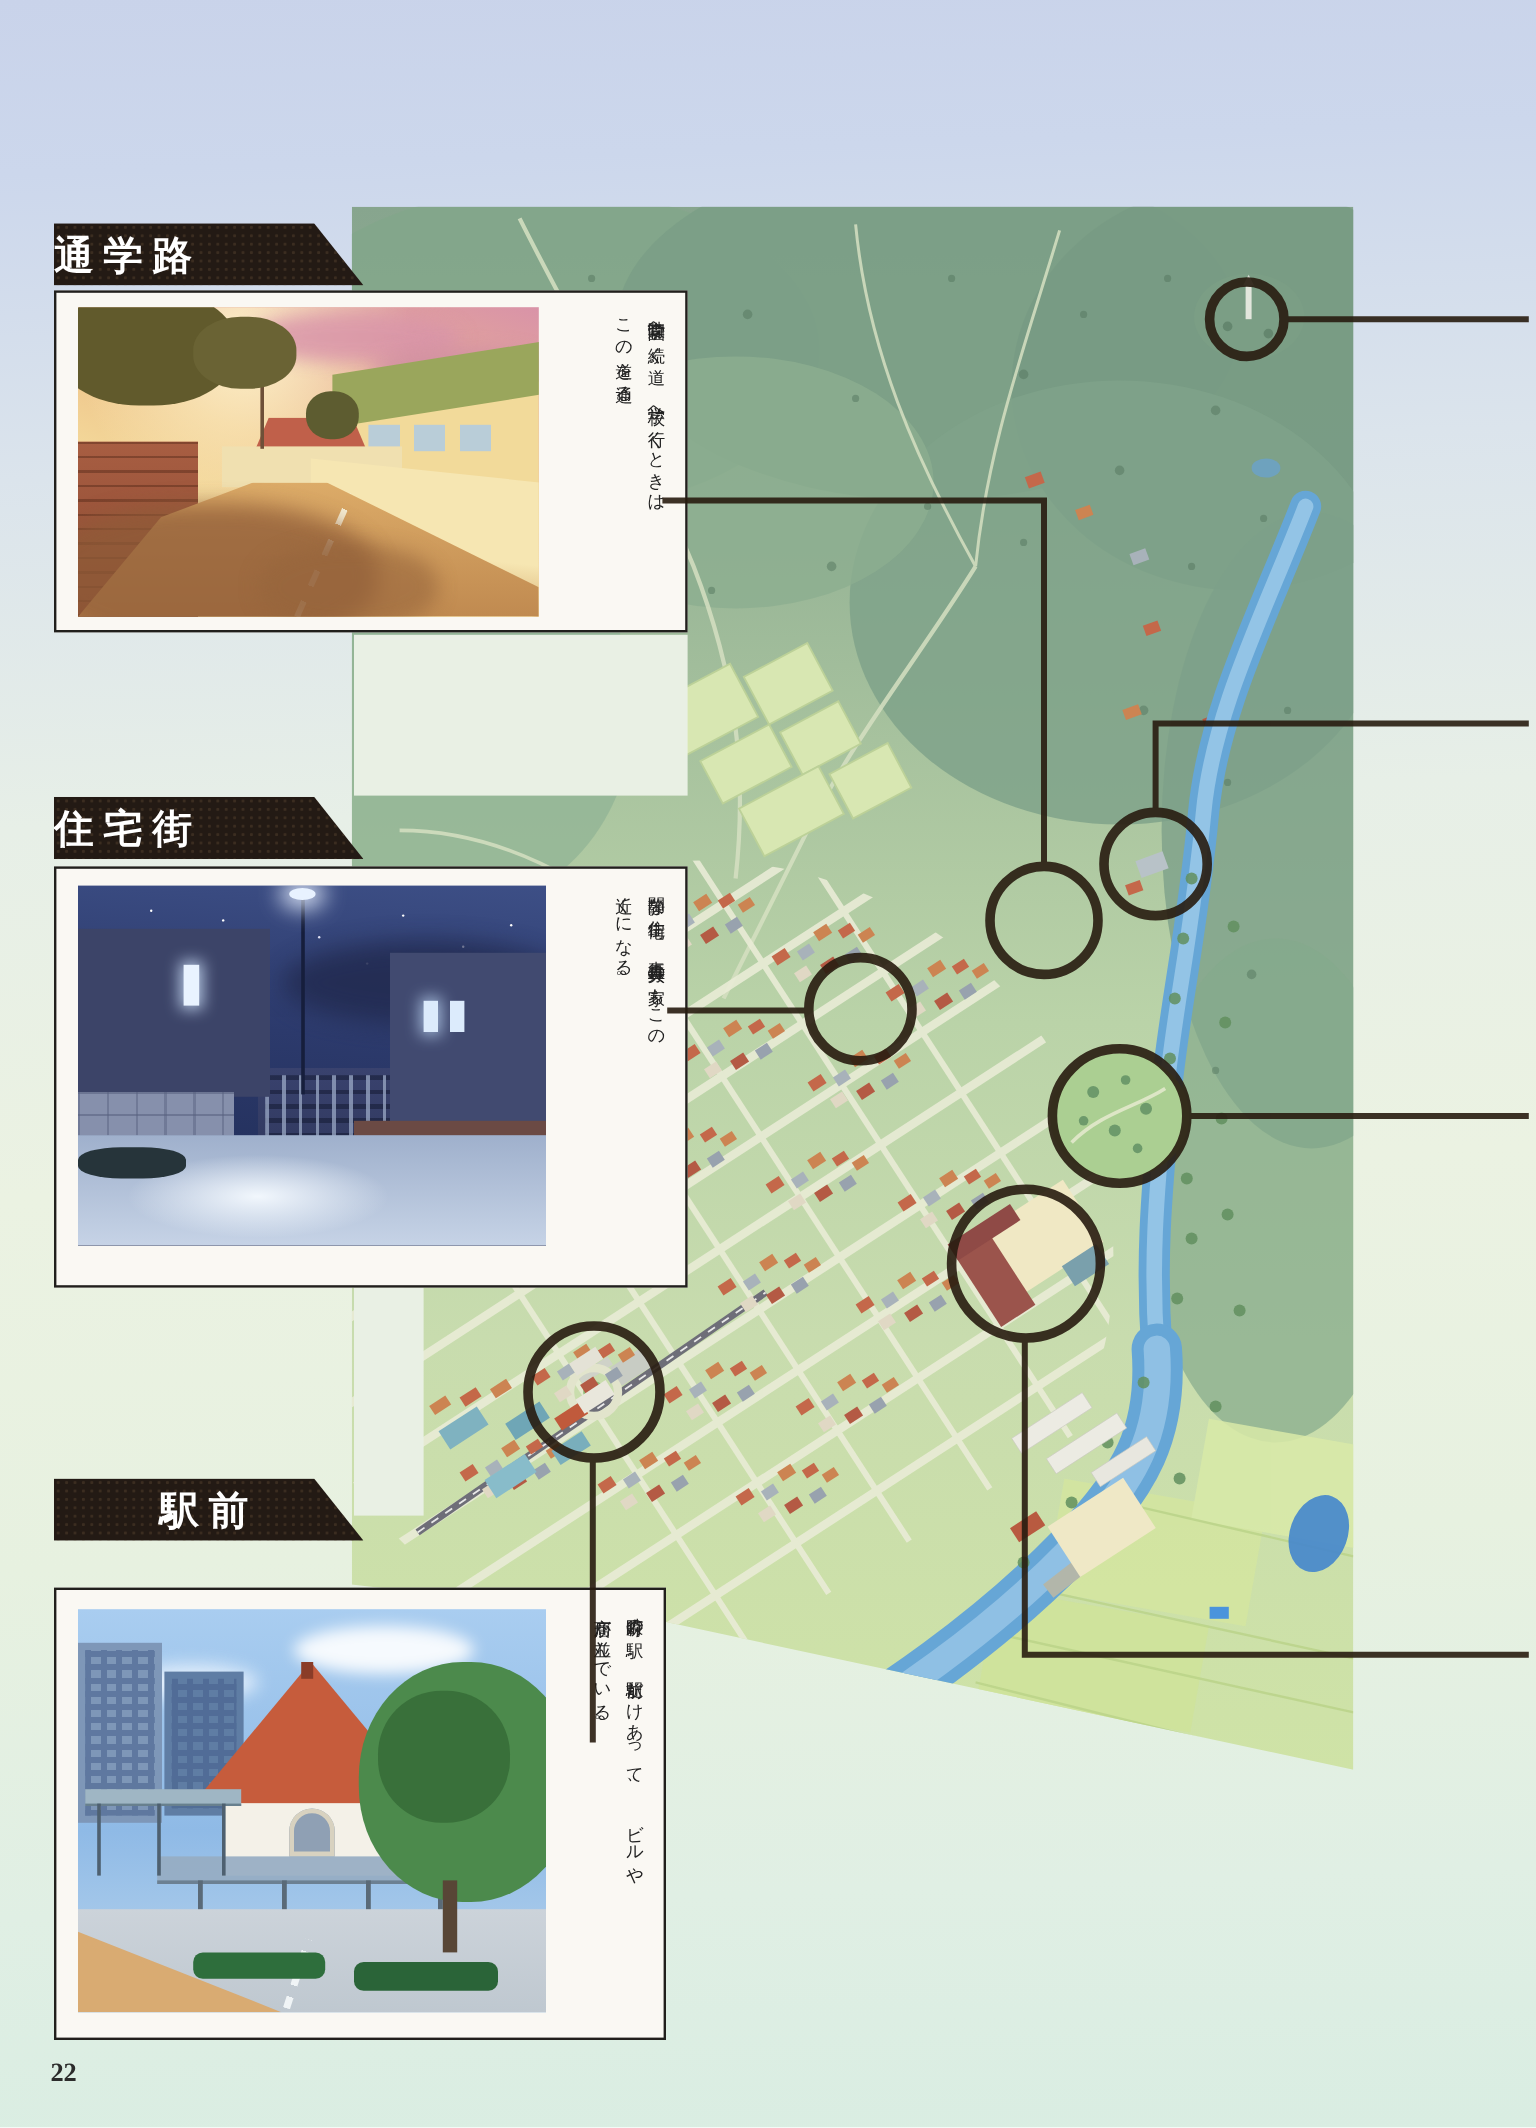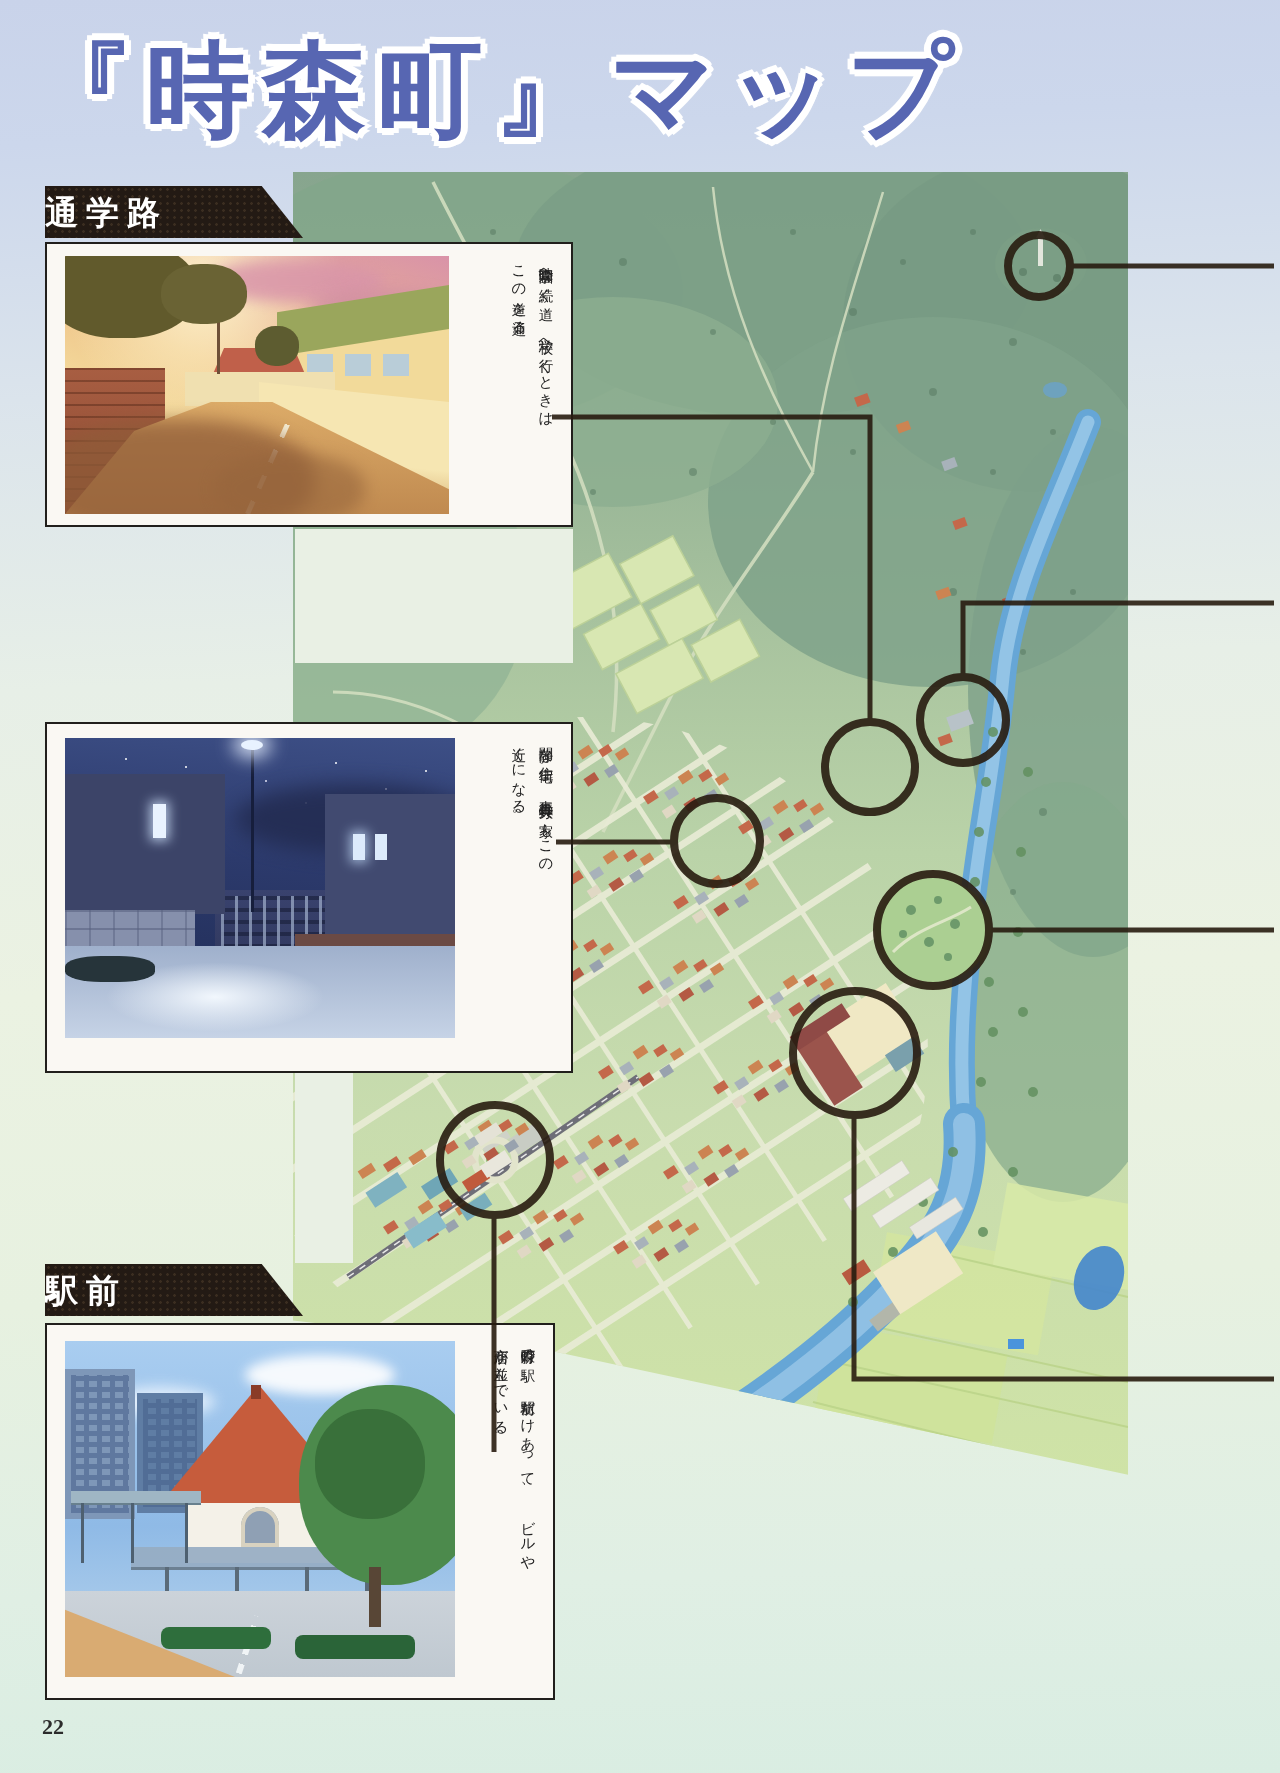--- a/index.html
+++ b/index.html
@@ -27,21 +27,21 @@
   
   .banner{
     position:absolute; left:45px; width:258px; height:52px; z-index:12;
     background:#231a14;
     background-image:radial-gradient(rgba(96,74,52,.4) 1px,transparent 1.6px);
     background-size:7px 7px;
     clip-path:polygon(0 0,84% 0,100% 100%,0 100%);
     color:#fff; font-size:33px; font-weight:700; letter-spacing:8px;
     line-height:53px; box-sizing:border-box; white-space:nowrap;
   }
-  .banner-1{top:186px;} .banner-2{top:664px;} .banner-3{top:1264px;}
+  .banner-1{top:186px;} .banner-2{top:664px;} .banner-3{top:1232px;text-align:center;}
   .panel{
     position:absolute; left:45px; background:#faf8f3;
     border:2px solid #211f1c; box-sizing:border-box; z-index:10;
   }
   .panel-1{top:242px; width:528px; height:285px;}
   .panel-2{top:722px; width:528px; height:351px;}
   .panel-3{top:1323px; width:510px; height:377px;}
   .caption{
     position:absolute; top:12px; right:12px; height:calc(100% - 24px);
     writing-mode:vertical-rl; text-orientation:mixed; white-space:pre-line;
@@ -379,21 +379,20 @@
       <circle cx="730" cy="100" r="4" fill="#55775f" opacity=".6"></circle>
         <circle cx="764" cy="106" r="4" fill="#55775f" opacity=".6"></circle>
       <rect x="745" y="66" width="5" height="28" fill="#e2e6dc"></rect>
       <polygon points="743,66 752,66 747.5,57" fill="#d6dcd2"></polygon>
     </svg>
   </div>
 
   <div class="bg-patch patch-a"></div>
   <div class="bg-patch patch-b"></div>
 
-  <div class="page-title">『時森町』マップ</div>
 
   <div class="banner banner-1">通学路</div>
   <div class="panel panel-1">
     <div class="photo ph1">
       <div class="glow"></div>
       <div class="cl1"></div>
       <div class="cl2"></div>
       <div class="bighouse"></div>
       <div class="redroof"></div>
       <div class="midwall"></div>
@@ -405,20 +404,21 @@
       <div class="tree3"></div>
       <div class="road"></div>
       <div class="dash"></div>
       <div class="shad1"></div>
       <div class="shad2"></div>
     </div>
     <div class="caption">時森学園へ続く道。　学校へ行くときは
 この道を通る。</div>
   </div>
 
+  <div class="banner banner-2">住宅街</div>
   <div class="panel panel-2">
     <div class="photo ph2">
       <div class="stars"></div>
       <div class="cloud"></div>
       <div class="city"></div>
       <div class="lhouse"></div>
       <div class="rhouse"></div>
       <div class="stonewall"></div>
       <div class="rwall"></div>
       <div class="street"></div>

